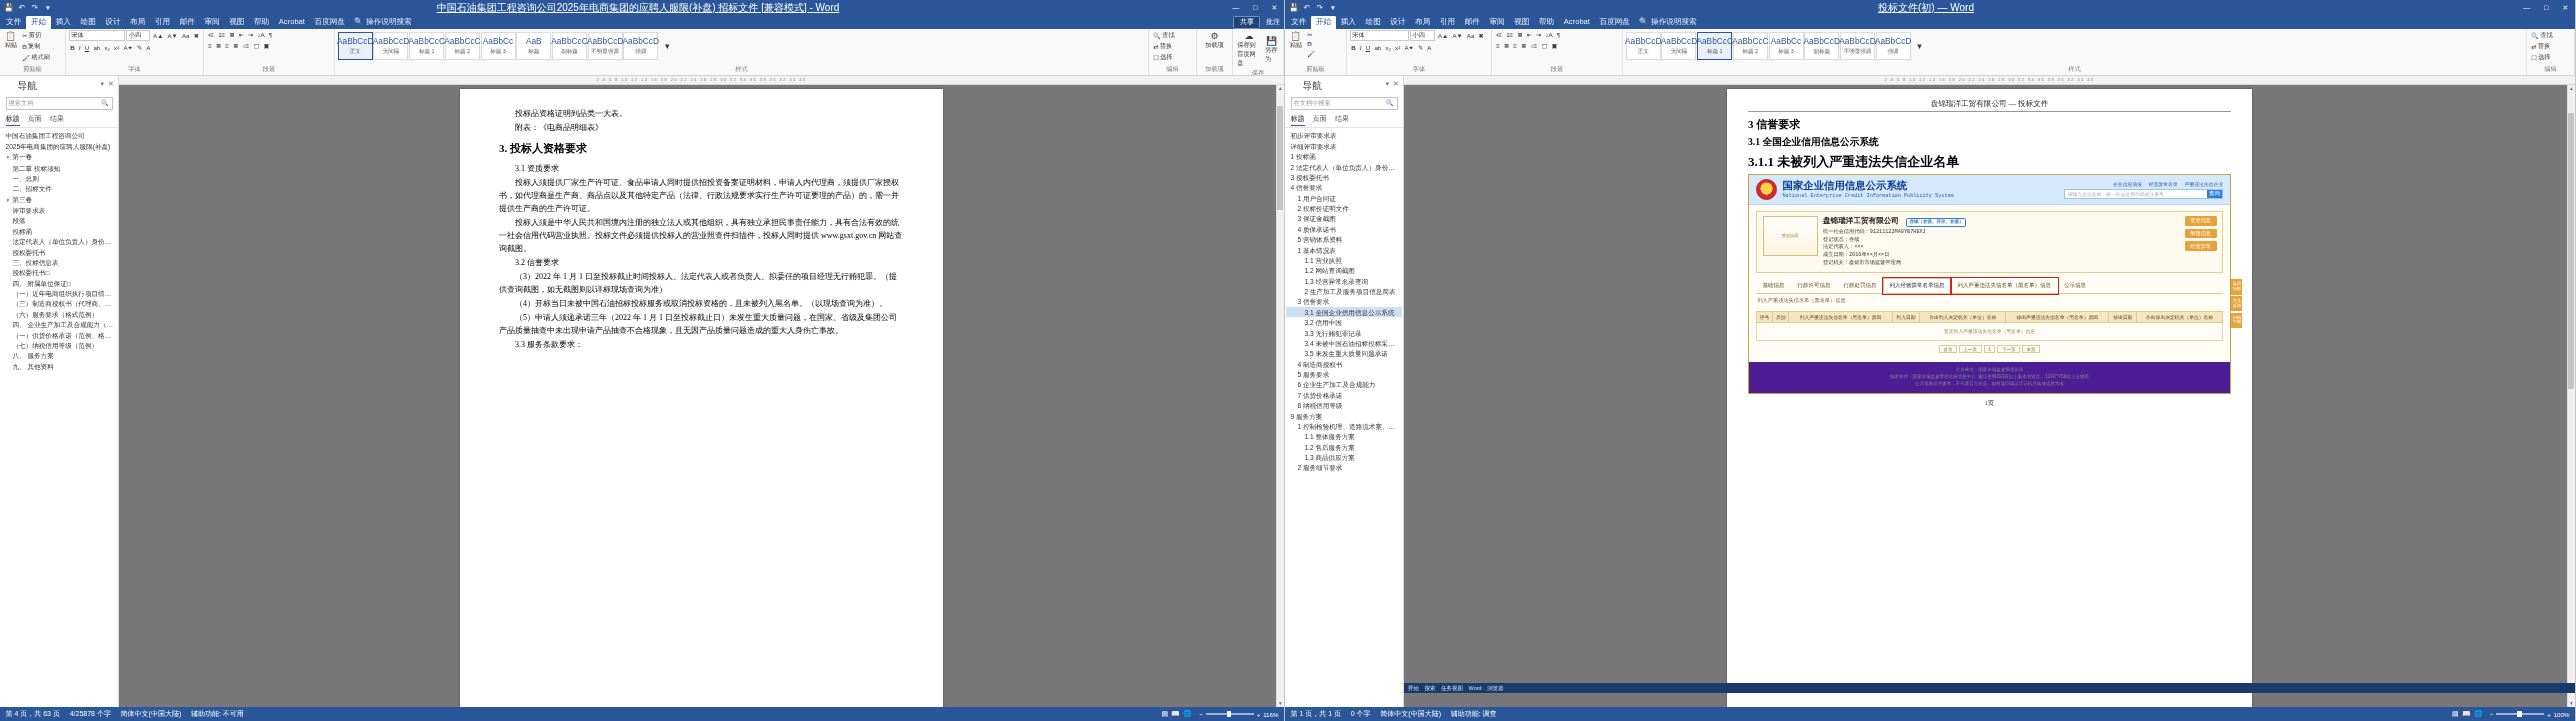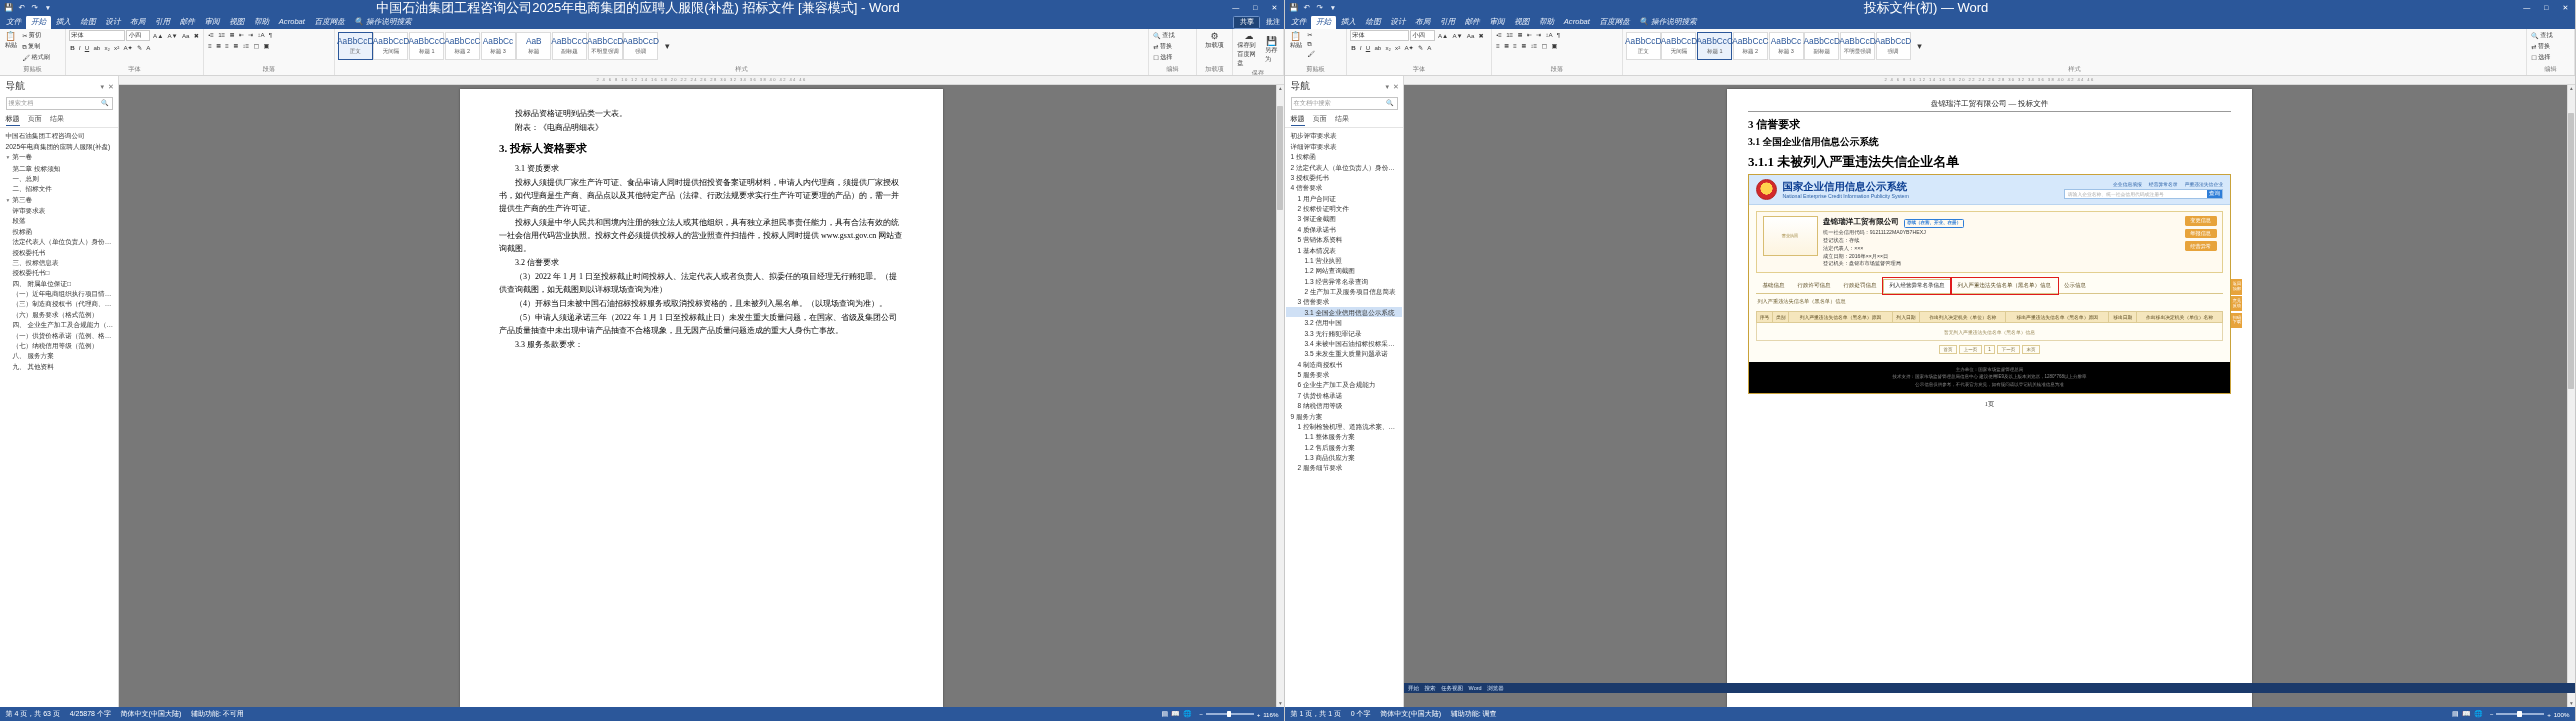--- a/index.html
+++ b/index.html
@@ -43,23 +43,24 @@
     padding-left: 4.1px;
     color: #e8eef8;
     font-size: 7.6px;
   }
   .titlebar .qat span.ic {
     display: inline-block; width: 9px; text-align: center;
     font-size: 7.6px; line-height: 9px;
   }
   .titlebar .tb-title {
     position: absolute; left: 0; right: 8px; text-align: center;
-    font-size: 13px; color: #fff; pointer-events: none;
+    font-size: 10px; color: #fff; pointer-events: none;
     white-space: nowrap; overflow: hidden; text-overflow: ellipsis;
     padding: 0 249px;
+    text-decoration: underline;
   }
   .titlebar .winbtns {
     margin-left: auto; display: flex; height: 15px;
   }
   .titlebar .winbtns div {
     width: 19.3px; height: 15px; display: flex; align-items: center;
     justify-content: center; font-size: 7px; color: #fff;
   }
 
   
@@ -70,21 +71,20 @@
     align-items: flex-end;
     padding-left: 1.4px;
     font-size: 7.6px;
     position: relative;
   }
   .ribbon-tabs .tab {
     padding: 1.4px 4.8px 2.1px 4.8px;
     color: #eaf0fa;
     white-space: nowrap;
     line-height: 9.7px;
-    font-style: italic;
   }
   .ribbon-tabs .tab.active {
     background: #ffffff;
     color: #2b579a;
     border-radius: 1.4px 1.4px 0 0;
   }
   .ribbon-tabs .tab.search {
     color: #dfe8f6;
   }
   .ribbon-tabs .right-tools {
@@ -167,23 +167,23 @@
   
   .navpane {
     width: 119px;
     background: #ffffff;
     border-right: 0.7px solid #d9d9d9;
     display: flex; flex-direction: column;
     font-size: 7px;
     color: #333;
   }
   .navpane .nav-header {
-    display: flex; align-items: center;
+    display: flex; align-items: flex-start;
     padding: 4.1px 4.1px 2.8px 5.5px;
-    font-size: 9.7px; color: #333;
+    font-size: 9.7px; color: #333; margin-left: 12px;
   }
   .navpane .nav-header .tools {
     margin-left: auto; display: flex; gap: 4.1px; font-size: 7px; color: #777;
   }
   .navpane .nav-search {
     margin: 1.4px 5.5px 2.8px 5.5px;
     height: 12.4px; border: 0.7px solid #c4c4c4; background: #fff;
     display: flex; align-items: center; padding: 0 2.1px;
     font-size: 6.2px; color: #9a9a9a;
   }
@@ -261,23 +261,23 @@
     text-align: center; font-size: 7.6px; color: #222;
     border-bottom: 0.7px solid #999; padding-bottom: 2.1px; margin-bottom: 5.5px;
   }
   .h-num { font-size: 11px; font-weight: bold; margin: 2.8px 0 1.4px 0; }
   .h-num2 { font-size: 9.7px; font-weight: bold; margin: 4.1px 0 1.4px 0; }
   .h-num3 { font-size: 13px; font-weight: bold; margin: 4.1px 0 2.8px 0; }
 
   
   .shot {
     border: 0.7px solid #c9a23a;
-    background: #000000;
+    background: #4c1d95;
     margin-top: 0;
-    font-family: Liberation Sans, sans-serif;
+    font-family: Liberation Mono, monospace;
     position: relative;
   }
   .shot-top {
     background: #d6e8fb;
     display: flex; align-items: center; gap: 5.5px;
     padding: 4.1px 7px;
     border-bottom: 0.7px solid #b9d4ef;
   }
   .shot-emblem {
     width: 21px; height: 21px; border-radius: 50%;

